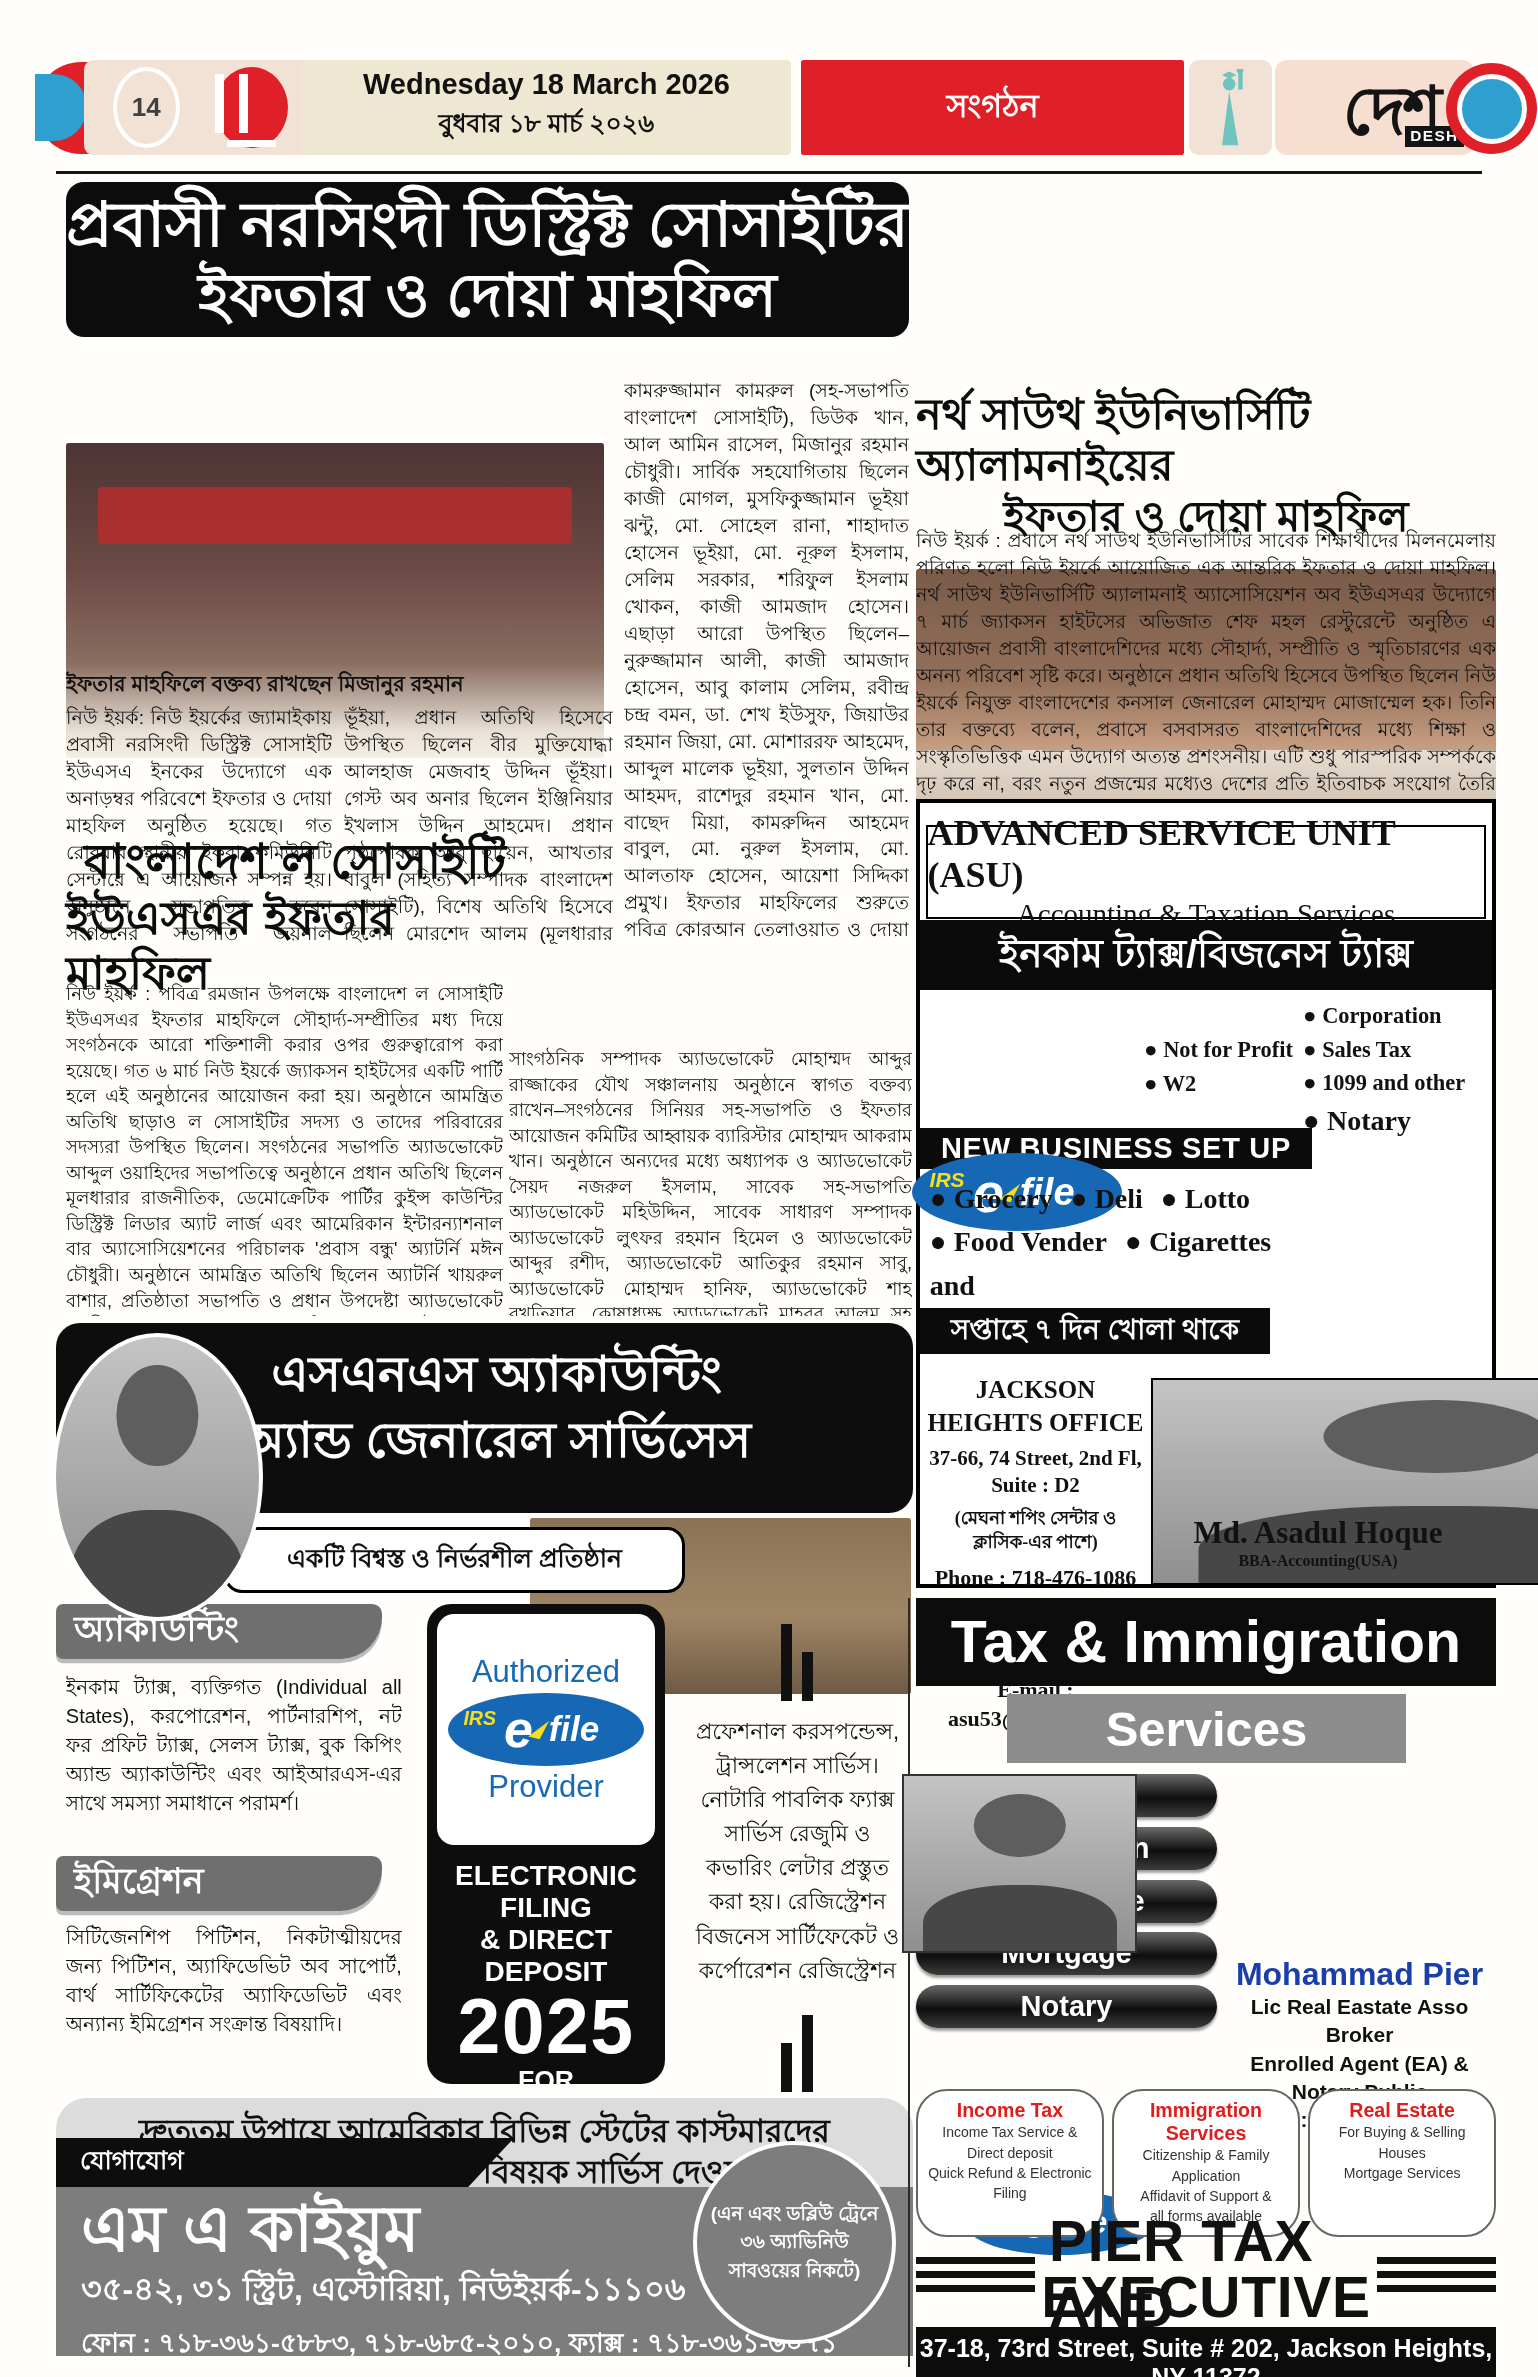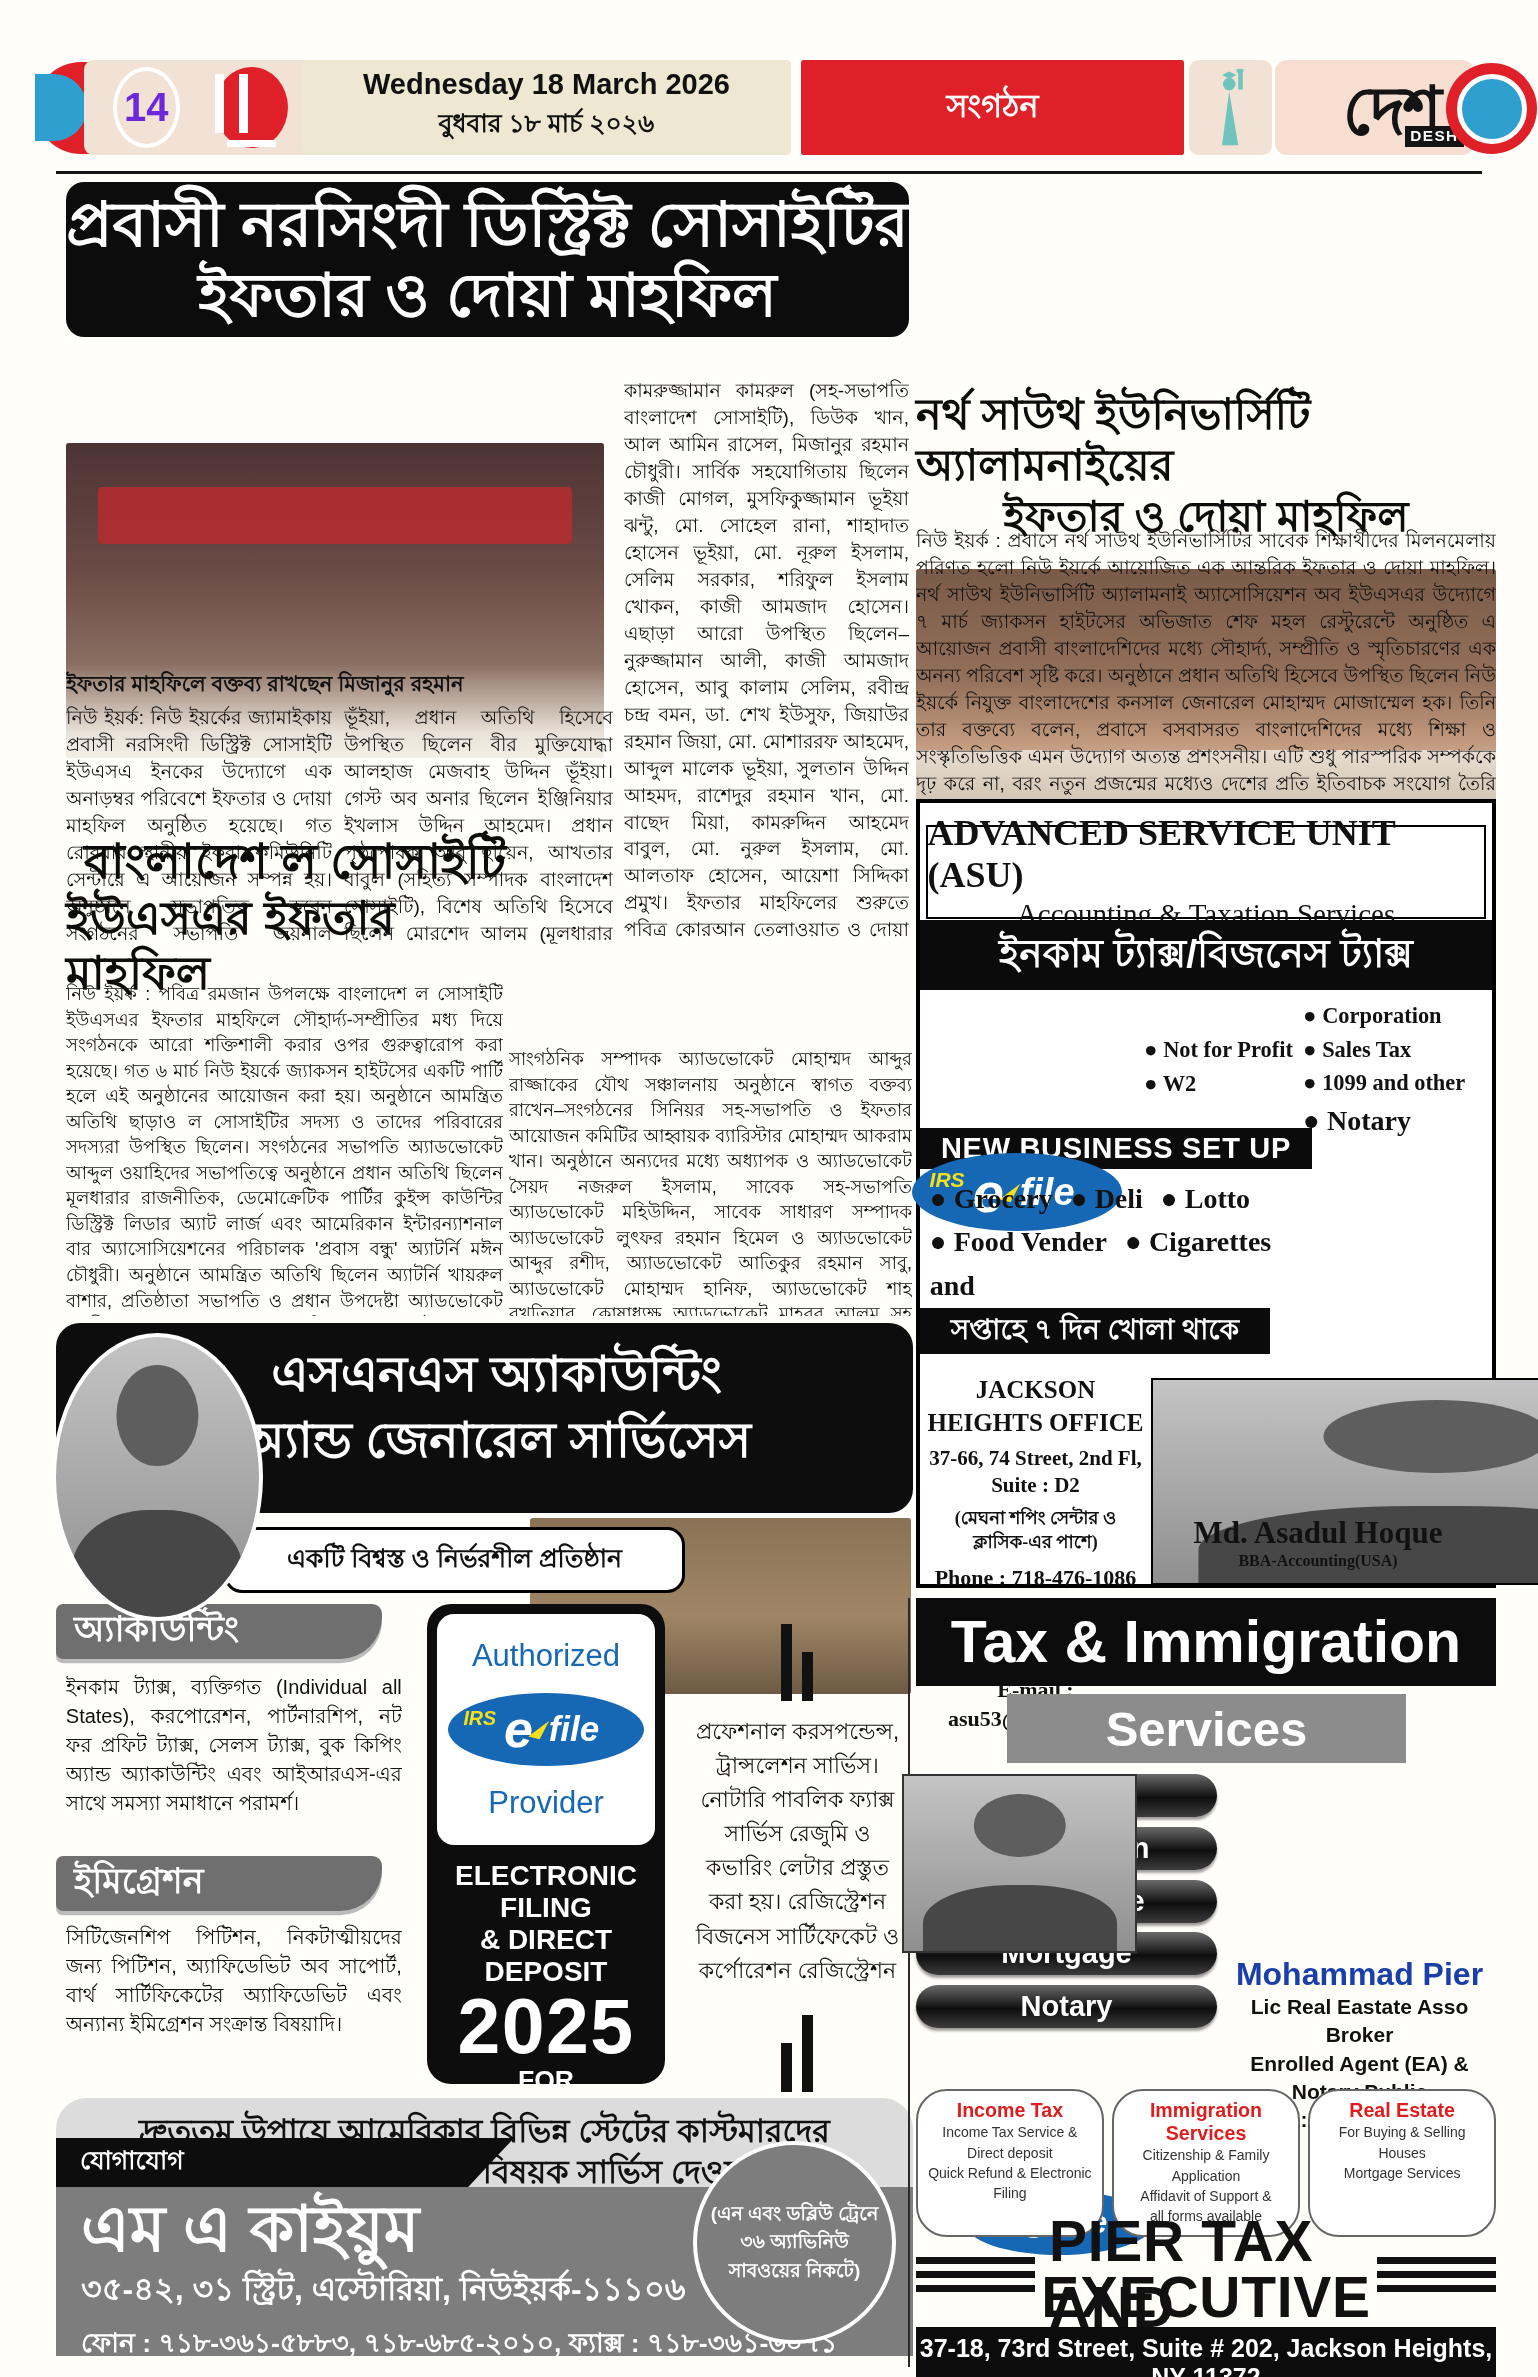--- a/index.html
+++ b/index.html
@@ -11,21 +11,21 @@
   .ovh{overflow:hidden;}
 
   
   .hdr-box{background:#f2e2d5;border-radius:9.8px;}
   .hdr-date{background:#eee7d1;border-radius:4.2px;display:flex;flex-direction:column;align-items:center;justify-content:center;}
   .hdr-date .d1{font-size:29px;font-weight:bold;}
   .hdr-date .d2{font-size:25px;font-weight:bold;margin-top:2.8px;}
   .section-bar{background:#e02028;color:#fff;display:flex;align-items:center;justify-content:center;
                font-size:32px;font-weight:bold;border-radius:2.8px;}
   .page-oval{width:59px;height:73px;border:4.2px solid #fff;border-radius:50%;background:#f2e2d5;
-             display:flex;align-items:center;justify-content:center;font-size:40px;font-weight:bold;color:#6d28d9;}
+             display:flex;align-items:center;justify-content:center;font-size:26px;font-weight:bold;color:#404040;}
   .corner-red{width:84px;height:92px;background:#e02028;border-radius:0 46px 46px 0;transform:scaleX(-1);}
   .corner-blue{width:52px;height:67px;background:#2f9fd0;border-radius:0 34px 34px 0;}
   .pillar-badge{width:73px;height:81px;background:#e02028;border-radius:50%;position:relative;}
   .pillar-badge i{position:absolute;top:7px;width:9.8px;height:59px;background:#fff;}
   .pillar-badge i:first-child{left:24px;}
   .pillar-badge i:last-child{left:41px;}
   .pillar-badge u{position:absolute;left:12.6px;bottom:1.4px;width:49px;height:7px;background:#fff;}
   .logo-box{background:#f6ded0;border-radius:12px;display:flex;align-items:flex-start;justify-content:center;position:relative;padding-left:33px;}
   .logo-desh{font-size:67px;font-weight:bold;color:#141414;letter-spacing:-2.8px;}
   .logo-en{position:absolute;right:9.8px;bottom:8.4px;background:#141414;color:#fff;font-size:15.4px;
@@ -100,21 +100,21 @@
               color:#fff;font-size:64px;font-weight:bold;font-style:italic;letter-spacing:-4.2px;}
   .sns-title{color:#fff;font-weight:bold;text-align:center;}
   .sns-oval{border-radius:50%;border:4.2px solid #fff;}
   .sns-tag{border:3.5px solid #000;border-radius:18px;background:#fff;display:flex;align-items:center;
            justify-content:center;font-size:25px;font-weight:bold;}
   .gray-banner{background:#6f6f6f;color:#fff;display:flex;align-items:center;padding-left:18px;
                font-size:35px;font-weight:bold;border-radius:7px 9.8px 42px 7px;box-shadow:0 4.2px 0 #bbb;}
   .sns-copy{font-size:20px;line-height:1.45;font-weight:500;}
   .efile-card{background:#0d0d0d;border-radius:24px;}
   .efile-card .inner{background:#fff;border-radius:17px;display:flex;flex-direction:column;align-items:center;
-                     justify-content:center;gap:19px;text-align:right;}
+                     justify-content:center;gap:3px;text-align:right;}
   .efile-card .auth{color:#1769b6;font-size:31px;}
   .efile-card .prov{color:#1769b6;font-size:31px;}
   .efiling{color:#fff;text-align:center;font-weight:bold;}
   .efiling .e1{font-size:28px;}
   .efiling .e2{font-size:28px;}
   .efiling .yr{font-size:77px;line-height:1.0;letter-spacing:1.4px;}
   .efiling .e3{font-size:26.6px;}
   .bars{display:flex;align-items:flex-end;gap:9.8px;justify-content:center;}
   .bars i{background:#111;width:11.2px;display:block;}
   .sns-services{font-size:22px;line-height:1.55;text-align:center;font-weight:500;}

